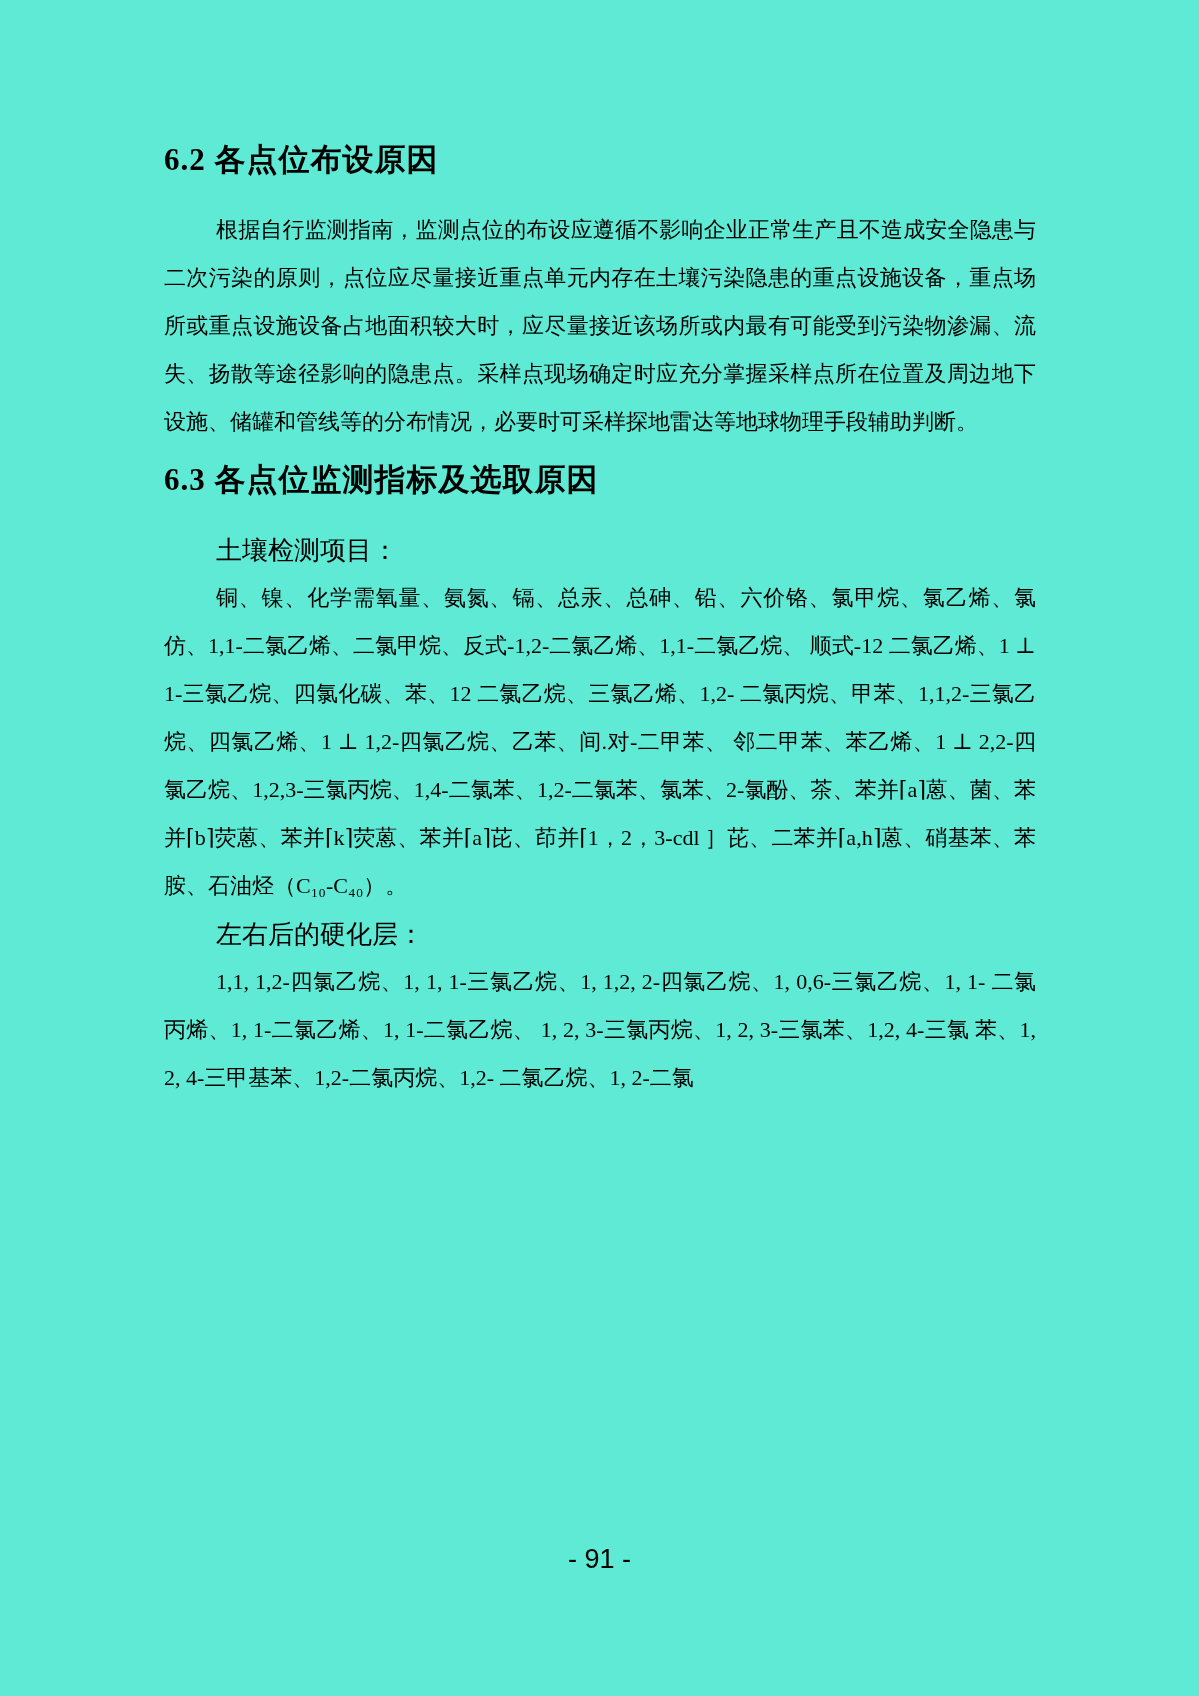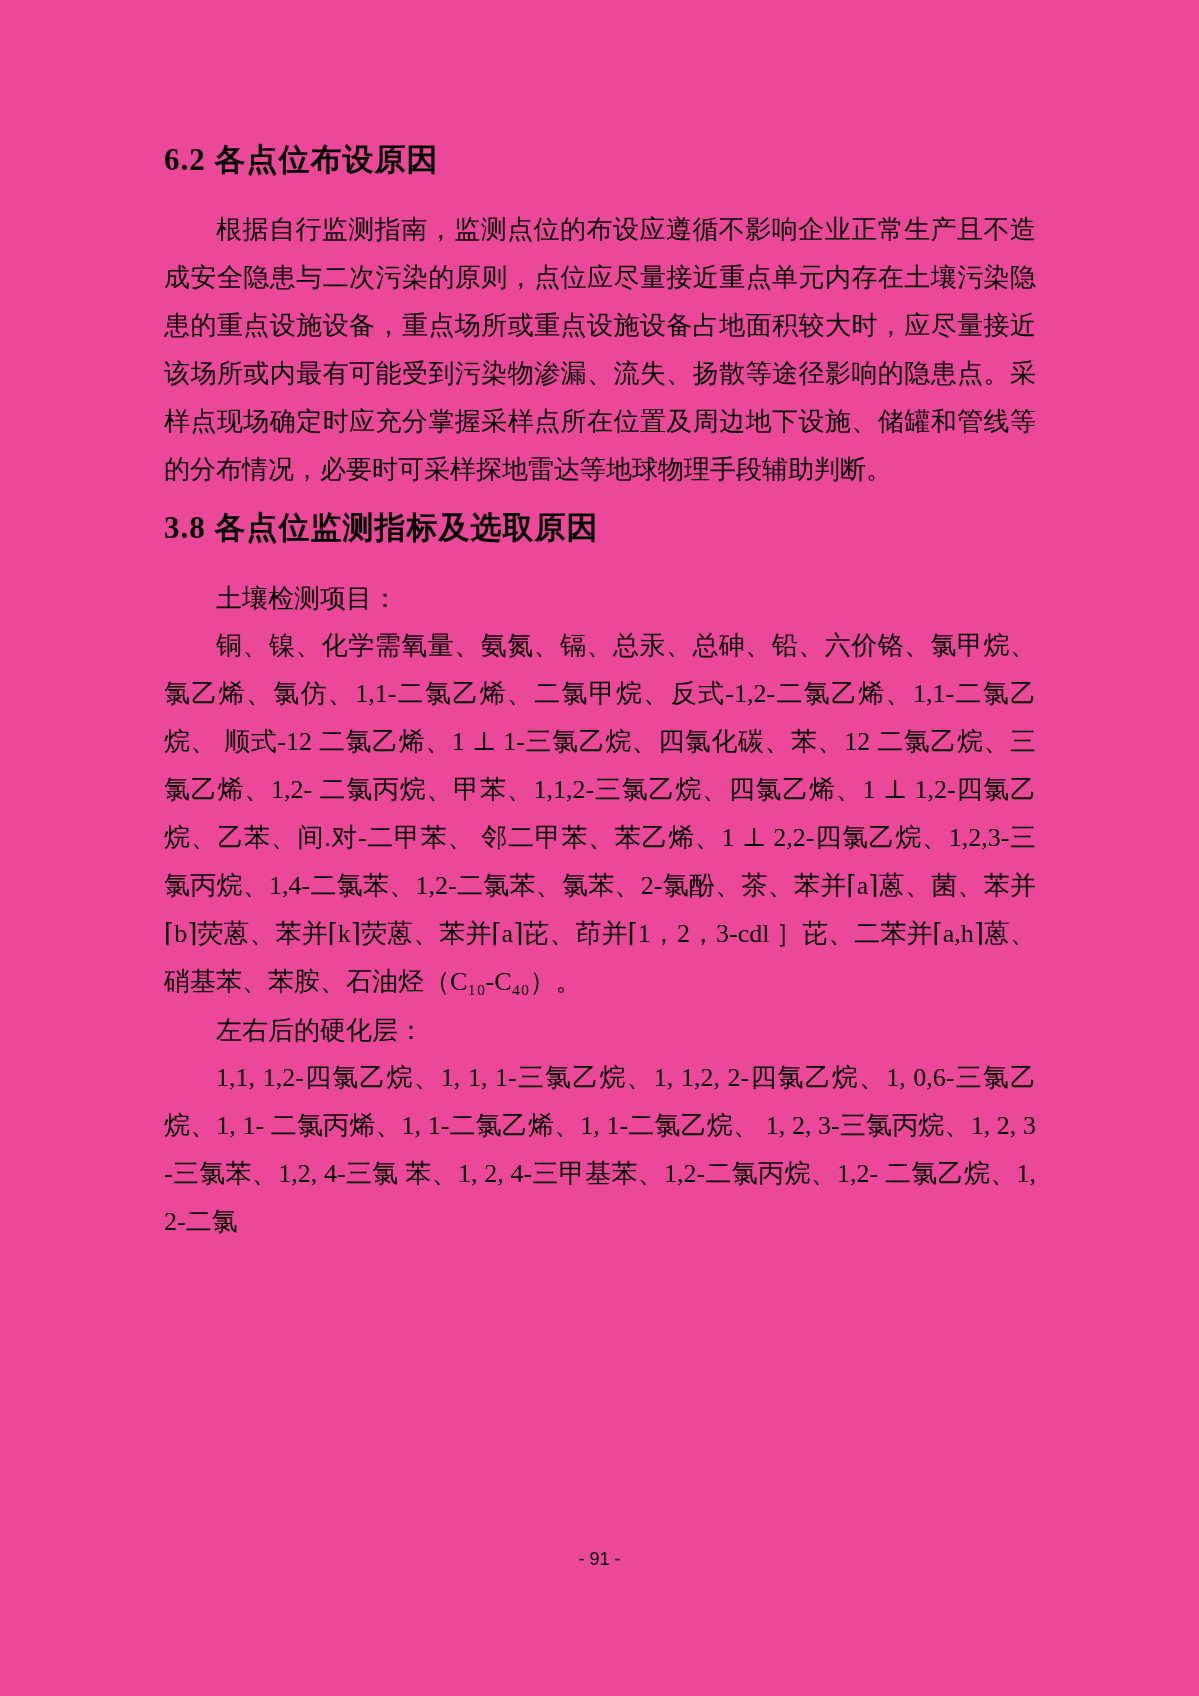--- a/index.html
+++ b/index.html
@@ -1,20 +1,20 @@
 <!DOCTYPE html>
 <html><head>
 <meta charset="utf-8">
 <style>
   html, body { margin: 0; padding: 0; background: #ffffff; }
   .page {
     position: relative;
     width: 1199px;
     height: 1696px;
-    background: #ec4899;
+    background: #5eead4;
     color: #000000;
     font-family: "Liberation Serif", "DejaVu Serif", serif;
     overflow: hidden;
   }
   .content {
     position: absolute;
     left: 164px;
     top: 138px;
     width: 872px;
   }
@@ -22,58 +22,58 @@
     font-size: 31px;
     font-weight: bold;
     line-height: 44px;
     margin: 0 0 24px 0;
     letter-spacing: 1px;
   }
   .sec-heading.second {
     margin-top: 12px;
   }
   .para {
-    font-size: 26px;
+    font-size: 22px;
     line-height: 48px;
     text-align: justify;
     text-indent: 52px;
     margin: 0;
     word-break: break-all;
   }
   .subhead {
     font-size: 26px;
     line-height: 48px;
     font-weight: normal;
     text-indent: 52px;
     margin: 0;
     font-family: "Liberation Sans", "DejaVu Sans", sans-serif;
   }
   .footer {
     position: absolute;
     left: 0;
     right: 0;
     top: 1545px;
     text-align: center;
-    font-size: 18px;
+    font-size: 27px;
     line-height: 28px;
     font-family: "Liberation Sans", "DejaVu Sans", sans-serif;
   }
 </style>
 </head>
 <body>
 
 <div class="page">
   <div class="content">
 
     <h1 class="sec-heading">6.2 各点位布设原因</h1>
 
     <p class="para">根据自行监测指南，监测点位的布设应遵循不影响企业正常生产且不造成安全隐患与二次污染的原则，点位应尽量接近重点单元内存在土壤污染隐患的重点设施设备，重点场所或重点设施设备占地面积较大时，应尽量接近该场所或内最有可能受到污染物渗漏、流失、扬散等途径影响的隐患点。采样点现场确定时应充分掌握采样点所在位置及周边地下设施、储罐和管线等的分布情况，必要时可采样探地雷达等地球物理手段辅助判断。</p>
 
 
-    <h1 class="sec-heading second">3.8 各点位监测指标及选取原因</h1>
+    <h1 class="sec-heading second">6.3 各点位监测指标及选取原因</h1>
 
 
     <p class="subhead">土壤检测项目：</p>
 
     <p class="para">铜、镍、化学需氧量、氨氮、镉、总汞、总砷、铅、六价铬、氯甲烷、氯乙烯、氯仿、1,1-二氯乙烯、二氯甲烷、反式-1,2-二氯乙烯、1,1-二氯乙烷、 顺式-12 二氯乙烯、1 ⊥ 1-三氯乙烷、四氯化碳、苯、12 二氯乙烷、三氯乙烯、1,2- 二氯丙烷、甲苯、1,1,2-三氯乙烷、四氯乙烯、1 ⊥ 1,2-四氯乙烷、乙苯、间.对-二甲苯、 邻二甲苯、苯乙烯、1 ⊥ 2,2-四氯乙烷、1,2,3-三氯丙烷、1,4-二氯苯、1,2-二氯苯、氯苯、2-氯酚、茶、苯并⌈a⌉蒽、菌、苯并⌈b⌉荧蒽、苯并⌈k⌉荧蒽、苯并⌈a⌉芘、茚并⌈1，2，3-cdl ］芘、二苯并⌈a,h⌉蒽、硝基苯、苯胺、石油烃（C₁₀-C₄₀）。</p>
 
     <p class="subhead">左右后的硬化层：</p>
 
     <p class="para">1,1, 1,2-四氯乙烷、1, 1, 1-三氯乙烷、1, 1,2, 2-四氯乙烷、1, 0,6-三氯乙烷、1, 1- 二氯丙烯、1, 1-二氯乙烯、1, 1-二氯乙烷、 1, 2, 3-三氯丙烷、1, 2, 3-三氯苯、1,2, 4-三氯 苯、1, 2, 4-三甲基苯、1,2-二氯丙烷、1,2- 二氯乙烷、1, 2-二氯</p>
 

